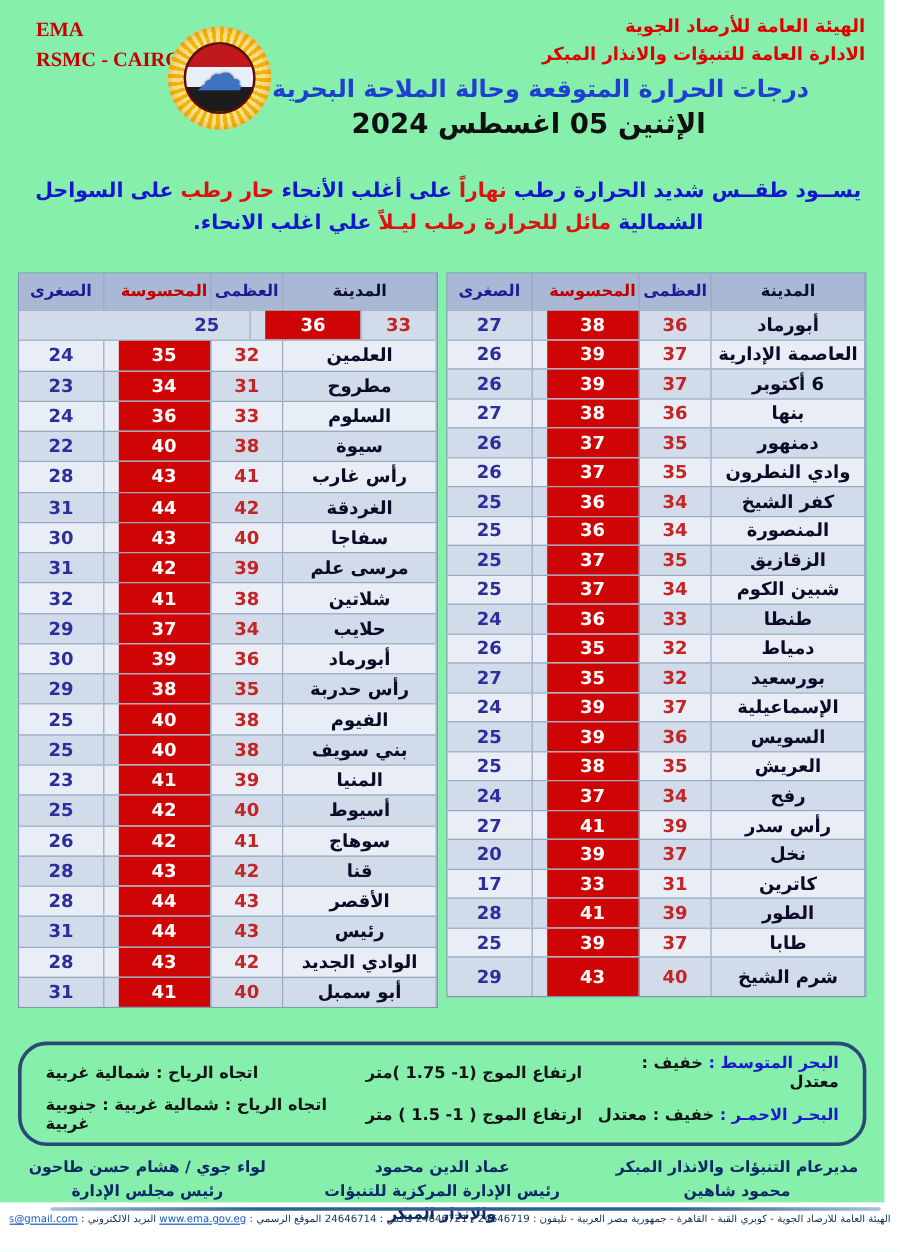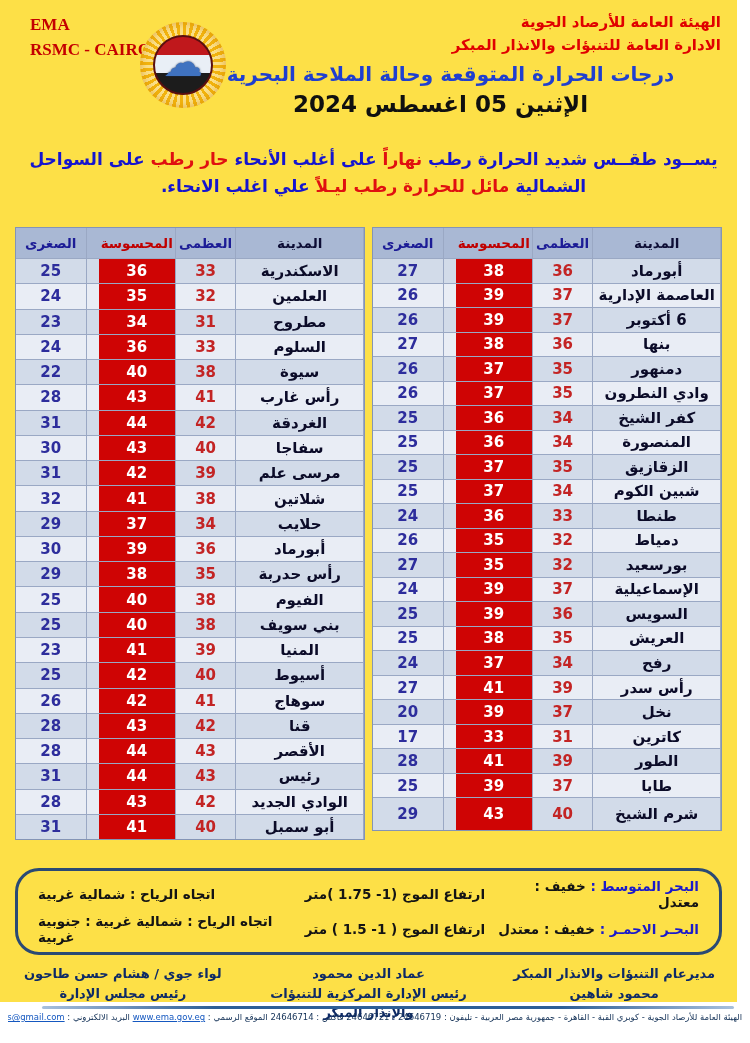--- a/index.html
+++ b/index.html
@@ -1,18 +1,18 @@
 <!DOCTYPE html>
 <html lang="ar"><head>
 <meta charset="utf-8">
 <style>
   html,body{margin:0;padding:0;background:#ffffff;}
   .page{position:relative;width:750px;height:1043px;background:#ffffff;overflow:hidden;
         font-family:"DejaVu Sans",sans-serif;}
-  .canvas{position:absolute;top:0;left:0;width:737px;height:1002px;background:#fde047;}
+  .canvas{position:absolute;top:0;left:0;width:737px;height:1002px;background:#86efac;}
 
   
   .ema-left{position:absolute;top:13px;left:30px;color:#c40000;font-weight:bold;
             font-size:17px;line-height:1.45;font-family:"Liberation Serif","DejaVu Serif",serif;}
   .org-right{position:absolute;top:11px;right:16px;text-align:right;color:#e00000;
              font-weight:bold;font-size:15px;line-height:1.55;direction:rtl;}
   .logo{position:absolute;top:22px;left:140px;width:86px;height:86px;}
   .sun{position:absolute;inset:0;border-radius:50%;
        background:repeating-conic-gradient(#f2b40e 0deg 5deg,#fbe087 5deg 10deg);
        box-shadow:inset 0 0 8px rgba(200,120,0,.55);}
@@ -265,21 +265,20 @@
 
       <div class="temp-table tbl-left">
         <div class="t-head">
           <div class="c-city h-city">المدينة</div>
           <div class="c-max h-max">العظمى</div>
           <div class="c-feel h-feel">المحسوسة</div>
           <div class="c-min h-min">الصغرى</div>
         </div>
         <div class="t-body">
             <div class="t-row">
-              <div class="c-city">الاسكندرية</div>
               <div class="c-max">33</div>
               <div class="c-feel">36</div>
               <div class="c-min">25</div>
             </div>
             <div class="t-row">
               <div class="c-city">العلمين</div>
               <div class="c-max">32</div>
               <div class="c-feel">35</div>
               <div class="c-min">24</div>
             </div>

